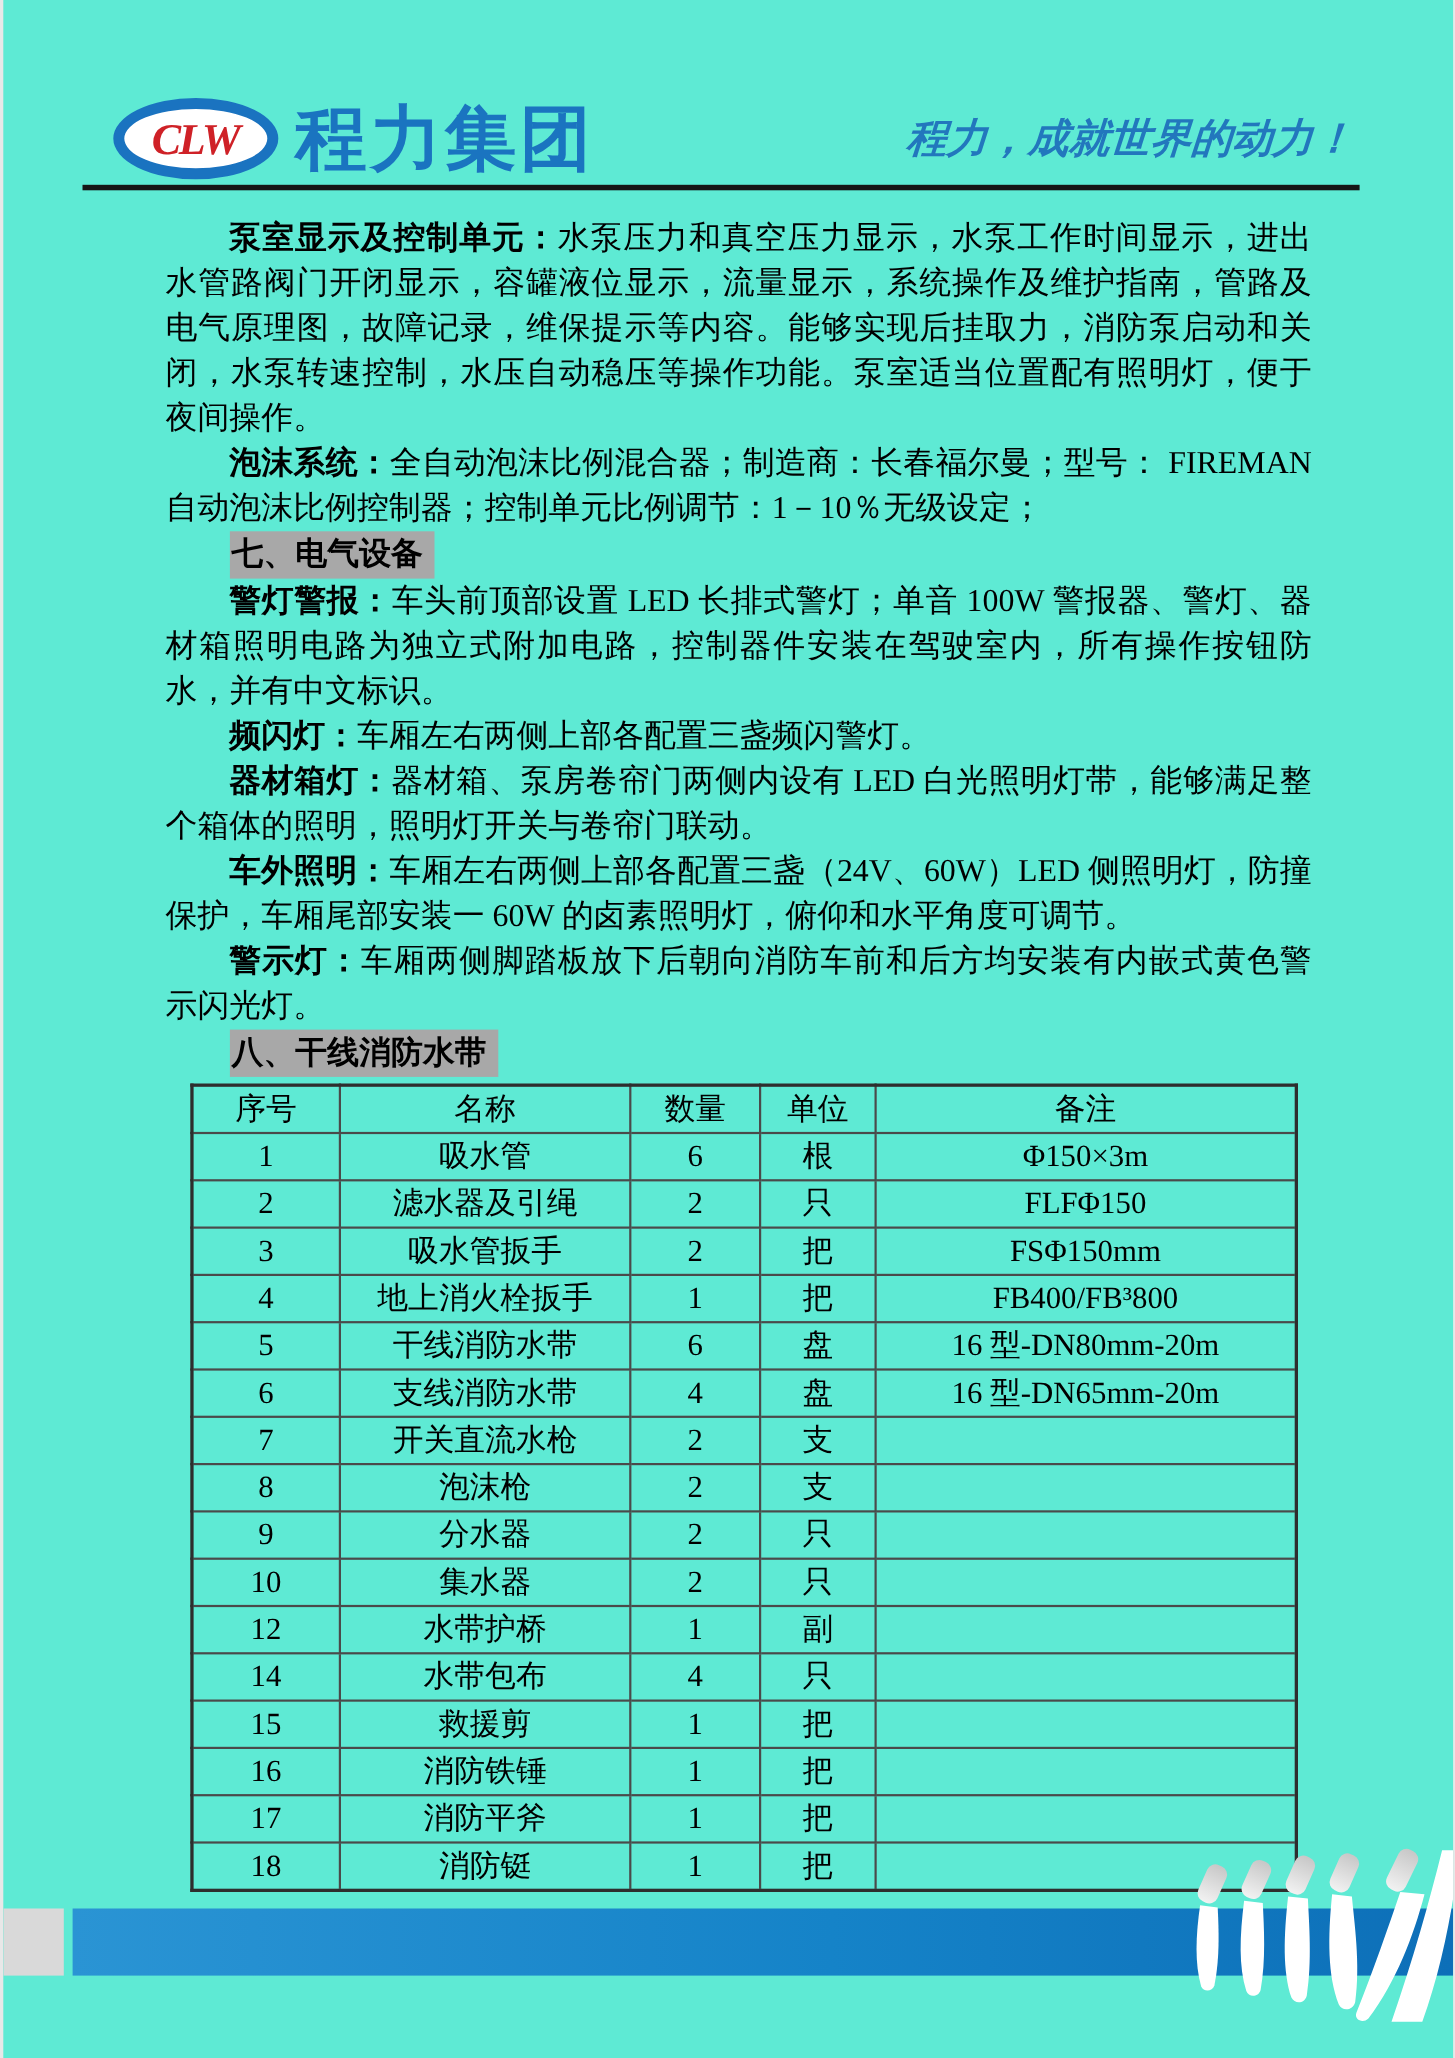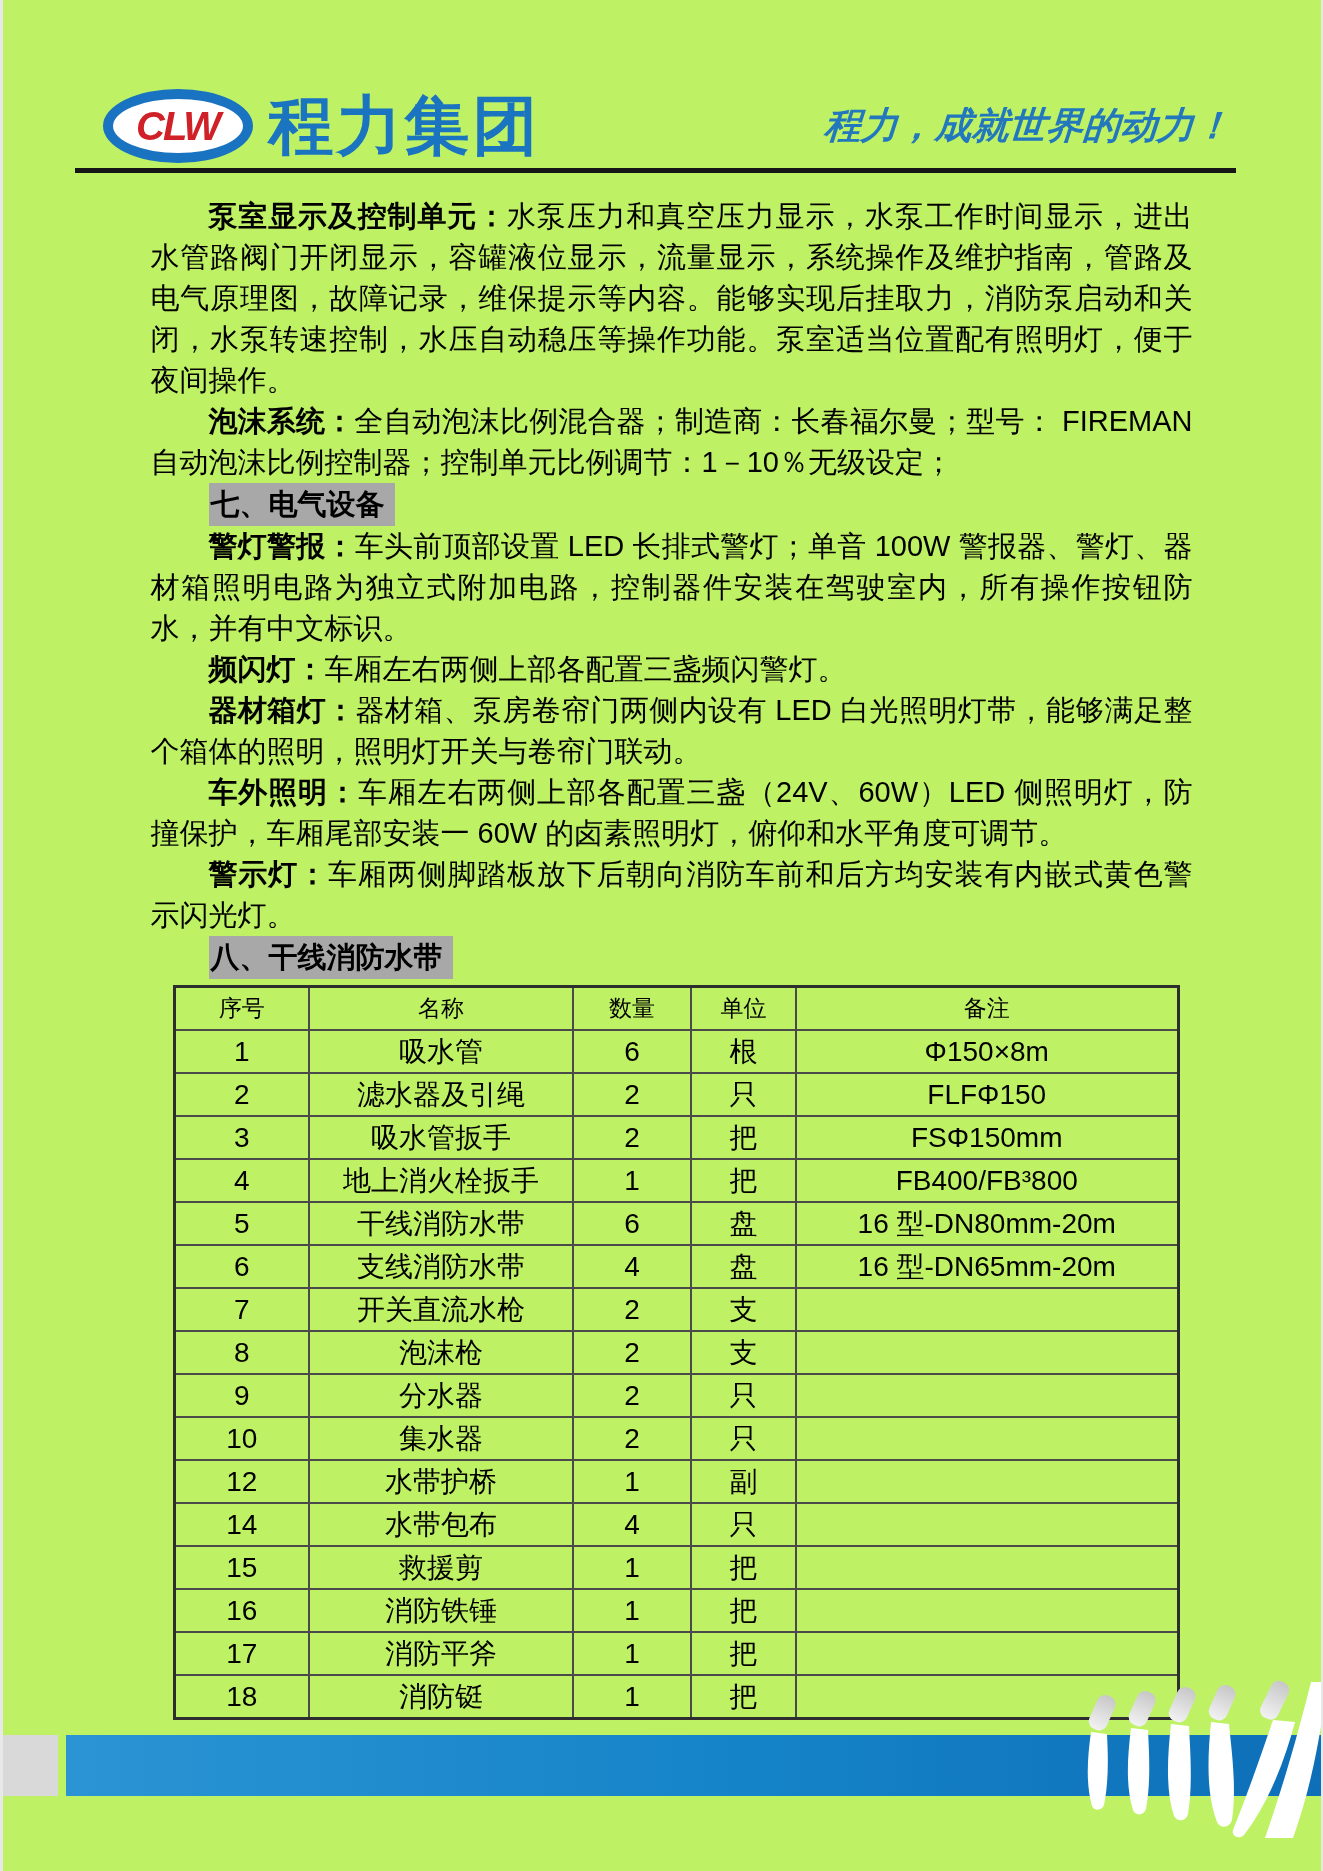--- a/index.html
+++ b/index.html
@@ -1,23 +1,23 @@
 <!DOCTYPE html>
 <html><head>
 <meta charset="utf-8">
 <style>
   * { box-sizing: border-box; margin: 0; padding: 0; }
   html,body { background:#e8e8e8; }
   .page {
     position: relative;
     width: 1318px; height: 1871px;
     margin: 0 auto;
-    background: #bef264;
+    background: #5eead4;
     overflow: hidden;
-    font-family: Liberation Sans, sans-serif;
+    font-family: Liberation Serif, serif;
     color: #000;
   }
   
   .header {
     position: absolute; top: 82px; left: 100px; right: 90px;
     display: flex; align-items: center;
   }
   .logo-oval {
     width: 150px; height: 74px; flex: 0 0 auto;
     border: 10px solid #1a73c0; border-radius: 50%;
@@ -66,21 +66,21 @@
     border: 3px solid #2e2e2e;
   }
   .equip-table th, .equip-table td {
     border: 2px solid #4a4a4a;
     height: 37px;
     text-align: center; vertical-align: middle;
     font-size: 28px; font-weight: 400;
     padding: 0 2px;
     overflow: hidden; white-space: nowrap;
   }
-  .equip-table th { font-size: 23px; }
+  .equip-table th { font-size: 28px; }
   
   .footer-gray-block {
     position: absolute; left: 0; top: 1735px;
     width: 55px; height: 61px; background: #d9d9d9;
   }
   .footer-bar {
     position: absolute; left: 63px; right: 0; top: 1735px; height: 61px;
     background: linear-gradient(90deg, #2a94d4 0%, #1583c8 55%, #0d6fb8 100%);
   }
   .footer-deco {
@@ -138,21 +138,21 @@
           <th>单位</th>
           <th>备注</th>
         </tr>
       </thead>
       <tbody>
           <tr>
             <td>1</td>
             <td>吸水管</td>
             <td>6</td>
             <td>根</td>
-            <td>Φ150×8m</td>
+            <td>Φ150×3m</td>
           </tr>
           <tr>
             <td>2</td>
             <td>滤水器及引绳</td>
             <td>2</td>
             <td>只</td>
             <td>FLFΦ150</td>
           </tr>
           <tr>
             <td>3</td>

